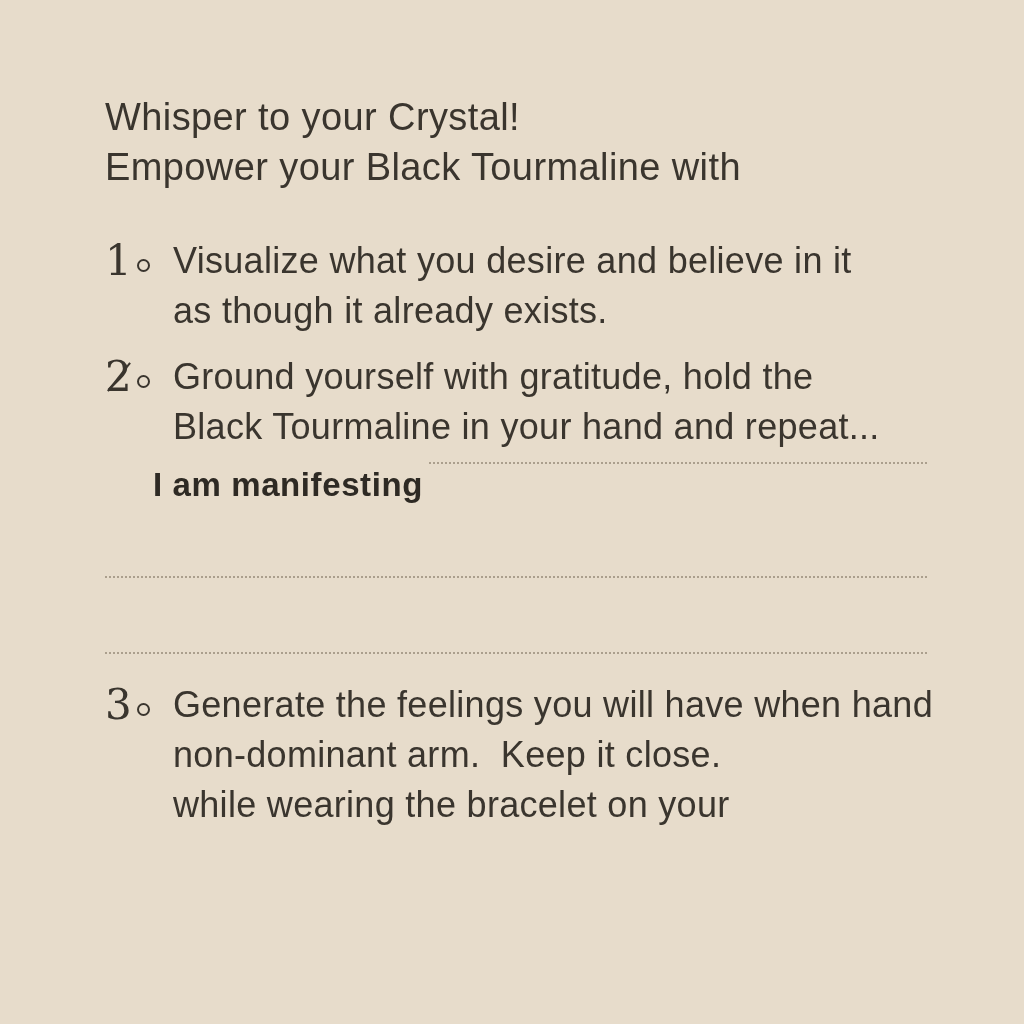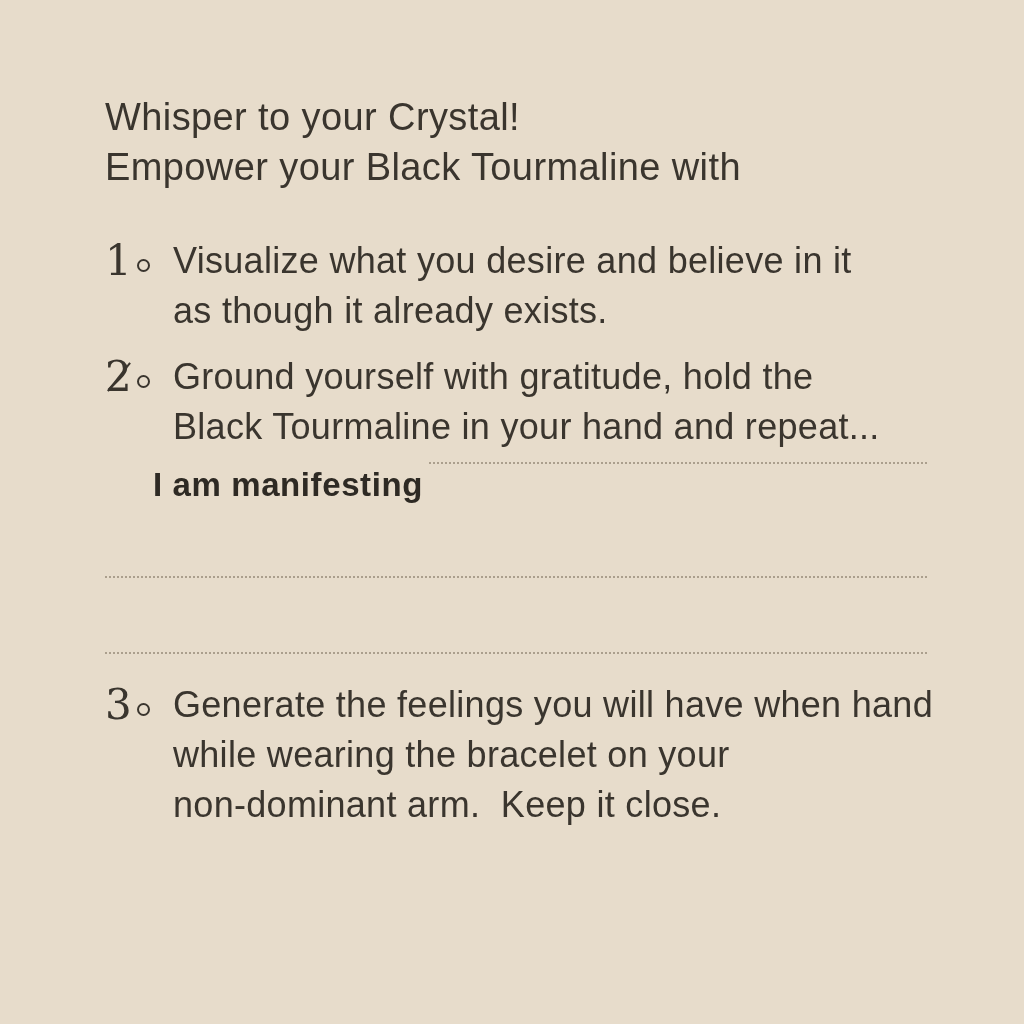--- a/index.html
+++ b/index.html
@@ -141,19 +141,19 @@
   <div class="dotted-rule rule-a"></div>
   <div class="dotted-rule rule-b"></div>
 
   <div class="steps step-last">
     <div class="step">
       <div class="step-marker">
         <span class="step-num">3</span><span class="ring"></span>
       </div>
       <div class="step-text">
         <div class="step-line">Generate the feelings you will have when hand</div>
+        <div class="step-line">non-dominant arm.  Keep it close.</div>
         <div class="step-line">while wearing the bracelet on your</div>
-        <div class="step-line">non-dominant arm.  Keep it close.</div>
       </div>
     </div>
   </div>
 
 </div>
 
 </body></html>

